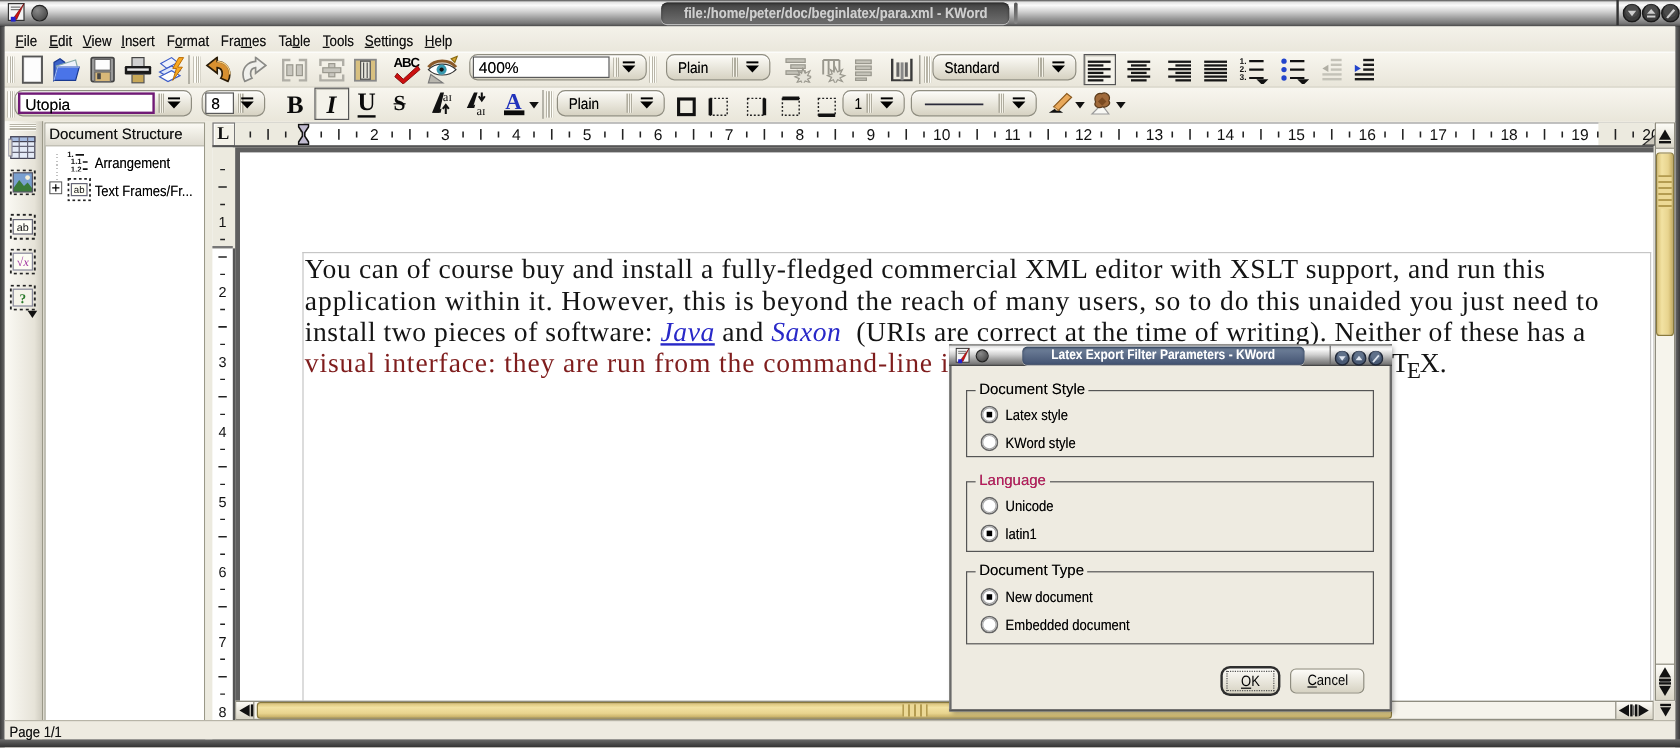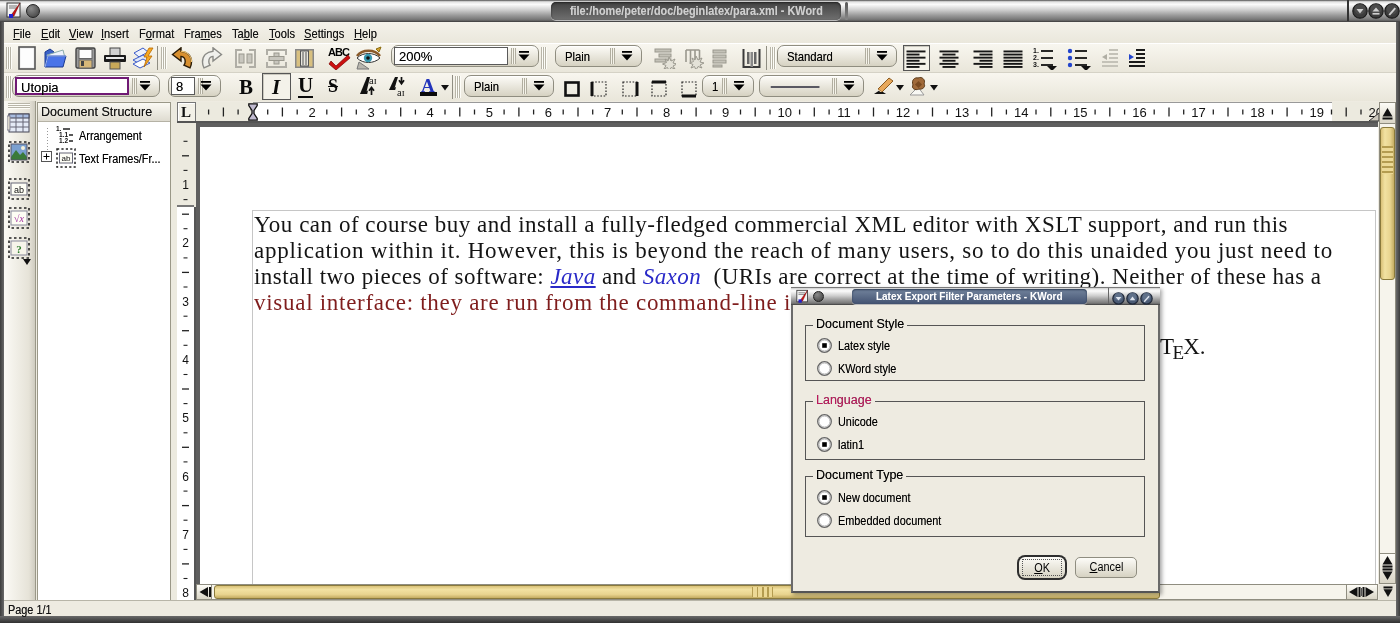--- a/index.html
+++ b/index.html
@@ -67,21 +67,21 @@
 background:repeating-linear-gradient(90deg,#b8b5a8 0,#b8b5a8 1px,#fdfdf8 1px,#fdfdf8 2px);"></div>
 <div class="abs" style="left:766px;top:46px;width:1px;height:24px;background:#8f8d82;"></div>
 <div class="abs" style="left:6px;top:76px;width:6px;height:22px;
 background:repeating-linear-gradient(90deg,#b8b5a8 0,#b8b5a8 1px,#fdfdf8 1px,#fdfdf8 2px);"></div>
 <div class="abs" style="left:452px;top:75px;width:1px;height:24px;background:#8f8d82;"></div>
 <div class="abs" style="left:455px;top:76px;width:6px;height:22px;
 background:repeating-linear-gradient(90deg,#b8b5a8 0,#b8b5a8 1px,#fdfdf8 1px,#fdfdf8 2px);"></div>
 <div class="abs" style="left:391px;top:45px;width:148px;height:22px;border-radius:7px;
 background:linear-gradient(180deg,#fdfcf8,#d6d2c2);border:1px solid #8f8d80;box-shadow:inset 0 1px 0 #fff;"></div>
 <div class="abs" style="left:394px;top:47px;width:114px;height:18px;background:#fff;border:1px solid #5a5a5a;
-font-size:13px;color:#000;padding:1px 0 0 4px;"><span class="cx">200%</span></div>
+font-size:13px;color:#000;padding:1px 0 0 4px;"><span class="cx">400%</span></div>
 <div class="abs" style="left:511px;top:48px;width:5px;height:16px;
 background:repeating-linear-gradient(90deg,#b0ad9f 0,#b0ad9f 1px,#f5f3ea 1px,#f5f3ea 2px);"></div>
 <svg class="abs" style="left:518px;top:51px;" width="12" height="10" viewBox="0 0 12 10">
 <rect x="1" y="0" width="10" height="1.8" fill="#000"></rect>
     <path d="M0.5 3.5 L11.5 3.5 L6 9.5 Z" fill="#000"></path>
   </svg>
 <div class="abs" style="left:555px;top:45px;width:87px;height:22px;border-radius:7px;
 background:linear-gradient(180deg,#fdfcf8,#d6d2c2);border:1px solid #8f8d80;box-shadow:inset 0 1px 0 #fff;"></div>
 <div class="abs cx" style="left:565px;top:49px;font-size:13px;color:#000;">Plain</div>
 <div class="abs" style="left:610px;top:48px;width:5px;height:16px;
@@ -570,21 +570,21 @@
   </svg>
 <div class="abs" style="left:177px;top:205px;width:17px;height:2px;background:#777;"></div>
 <div class="abs" style="left:196px;top:123px;width:1182px;height:461px;background:#5f5f5f;"></div>
 <div class="abs" style="left:200px;top:127px;width:1178px;height:457px;background:#fff;"></div>
 <div class="abs" style="left:252px;top:210px;width:1124px;height:374px;border-left:1px solid #c6c6c6;border-top:1px solid #c6c6c6;"></div>
 <div class="abs" style="left:1375px;top:210px;width:1px;height:374px;background:#c6c6c6;"></div>
 <div class="abs doc" style="left:254px;top:212px;white-space:nowrap;font-family:'Liberation Serif',serif;font-size:23px;letter-spacing:0.52px;color:#141414;">You can of course buy and install a fully-fledged commercial XML editor with XSLT support, and run this</div>
 <div class="abs doc" style="left:254px;top:238px;white-space:nowrap;font-family:'Liberation Serif',serif;font-size:23px;letter-spacing:0.74px;color:#141414;">application within it. However, this is beyond the reach of many users, so to do this unaided you just need to</div>
 <div class="abs doc" style="left:254px;top:264px;white-space:nowrap;font-family:'Liberation Serif',serif;font-size:23px;letter-spacing:0.46px;color:#141414;">install two pieces of software: <i style="color:#2929c8;text-decoration:underline;">Java</i> and <i style="color:#2929c8;">Saxon</i>&nbsp; (URIs are correct at the time of writing). Neither of these has a</div>
 <div class="abs doc" style="left:254px;top:290px;white-space:nowrap;font-family:'Liberation Serif',serif;font-size:23px;letter-spacing:0.72px;color:#7f1d1d;">visual interface: they are run from the command-line i</div>
-<div class="abs" style="left:1160px;top:290px;font-family:'Liberation Serif',serif;font-size:23px;color:#141414;margin-top:44px;">T<span style="font-size:19px;vertical-align:-4.5px;margin-left:-1.5px;margin-right:-1px;">E</span>X.</div>
+<div class="abs" style="left:1160px;top:290px;font-family:'Liberation Serif',serif;font-size:23px;color:#141414;">T<span style="font-size:19px;vertical-align:-4.5px;margin-left:-1.5px;margin-right:-1px;">E</span>X.</div>
 <div class="abs" style="left:1379px;top:102px;width:17px;height:482px;background:#f6f4ec;border:1px solid #8f8d80;"></div>
 <div class="abs" style="left:1380px;top:103px;width:15px;height:21px;background:linear-gradient(180deg,#fdfcf7,#d9d5c6);border-bottom:1px solid #8f8d80;"></div>
 <svg class="abs" style="left:1380px;top:103px;" width="15" height="21" viewBox="0 0 15 21">
     <path d="M2.5 13.5 L12.5 13.5 L7.5 5 Z" fill="#111"></path>
     <rect x="2.5" y="14.5" width="10" height="2" fill="#111"></rect>
   </svg>
 <div class="abs" style="left:1380px;top:127px;width:15px;height:153px;border:1px solid #8a7a3c;border-radius:3px;
 background:linear-gradient(90deg,#d9c178,#f2e2a2 30%,#e8d48f 70%,#c4ac62);"></div>
 <div class="abs" style="left:1382px;top:146px;width:11px;height:28px;background:repeating-linear-gradient(180deg,#b49c50 0,#b49c50 1.5px,#ecd996 1.5px,#ecd996 5px);"></div>
 <div class="abs" style="left:1380px;top:553px;width:15px;height:30px;background:linear-gradient(180deg,#fdfcf7,#d9d5c6);border-top:1px solid #8f8d80;"></div>

